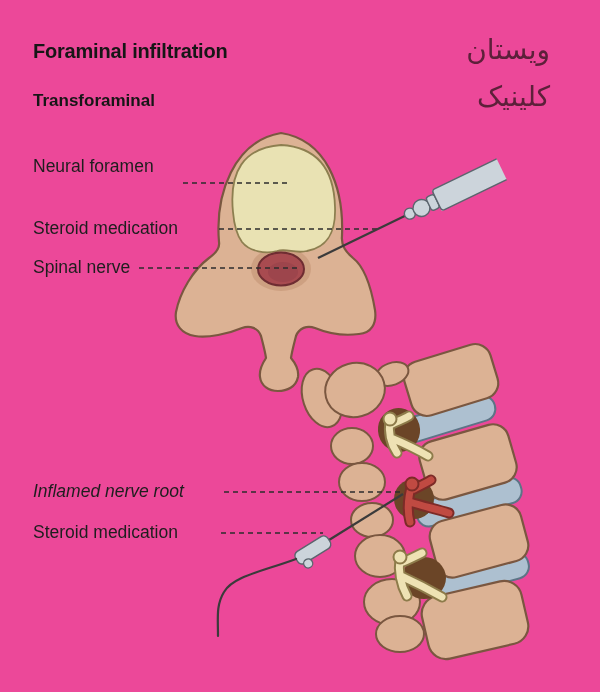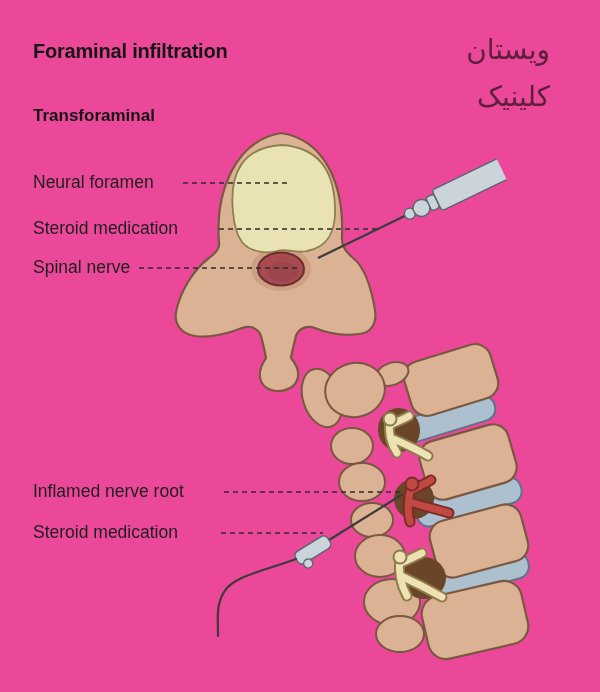--- a/index.html
+++ b/index.html
@@ -6,32 +6,32 @@
   .canvas{
     position:relative;width:600px;height:692px;background:#ec4899;
     overflow:hidden;font-family:"Liberation Sans",sans-serif;color:#1e1e1e;
   }
   .art{position:absolute;left:0;top:0;width:600px;height:692px;}
   .page-title{
     position:absolute;left:33px;top:40px;font-size:20px;font-weight:700;
     letter-spacing:-0.2px;color:#161616;
   }
   .page-subtitle{
-    position:absolute;left:33px;top:106px;font-size:17px;font-weight:700;color:#161616;
+    position:absolute;left:33px;top:91px;font-size:17px;font-weight:700;color:#161616;
   }
   .clinic{
     position:absolute;right:50px;top:26px;text-align:right;direction:rtl;
     font-family:"DejaVu Sans",sans-serif;font-size:28px;line-height:47px;
     color:#5d203a;font-weight:500;
   }
   .label{position:absolute;left:33px;font-size:17.5px;color:#1e1e1e;white-space:nowrap;}
-  .lbl-neural{top:172px;text-align:center;}
+  .lbl-neural{top:156px;text-align:center;}
   .lbl-steroid-top{top:218px;}
   .lbl-spinal{top:257px;}
-  .lbl-inflamed{top:481px;}
+  .lbl-inflamed{top:481px;font-style:italic;}
   .lbl-steroid-bottom{top:522px;}
 </style>
 </head>
 <body>
 
 <div class="canvas">
 
   <svg class="art" viewBox="0 0 600 692">
 
     <g>

